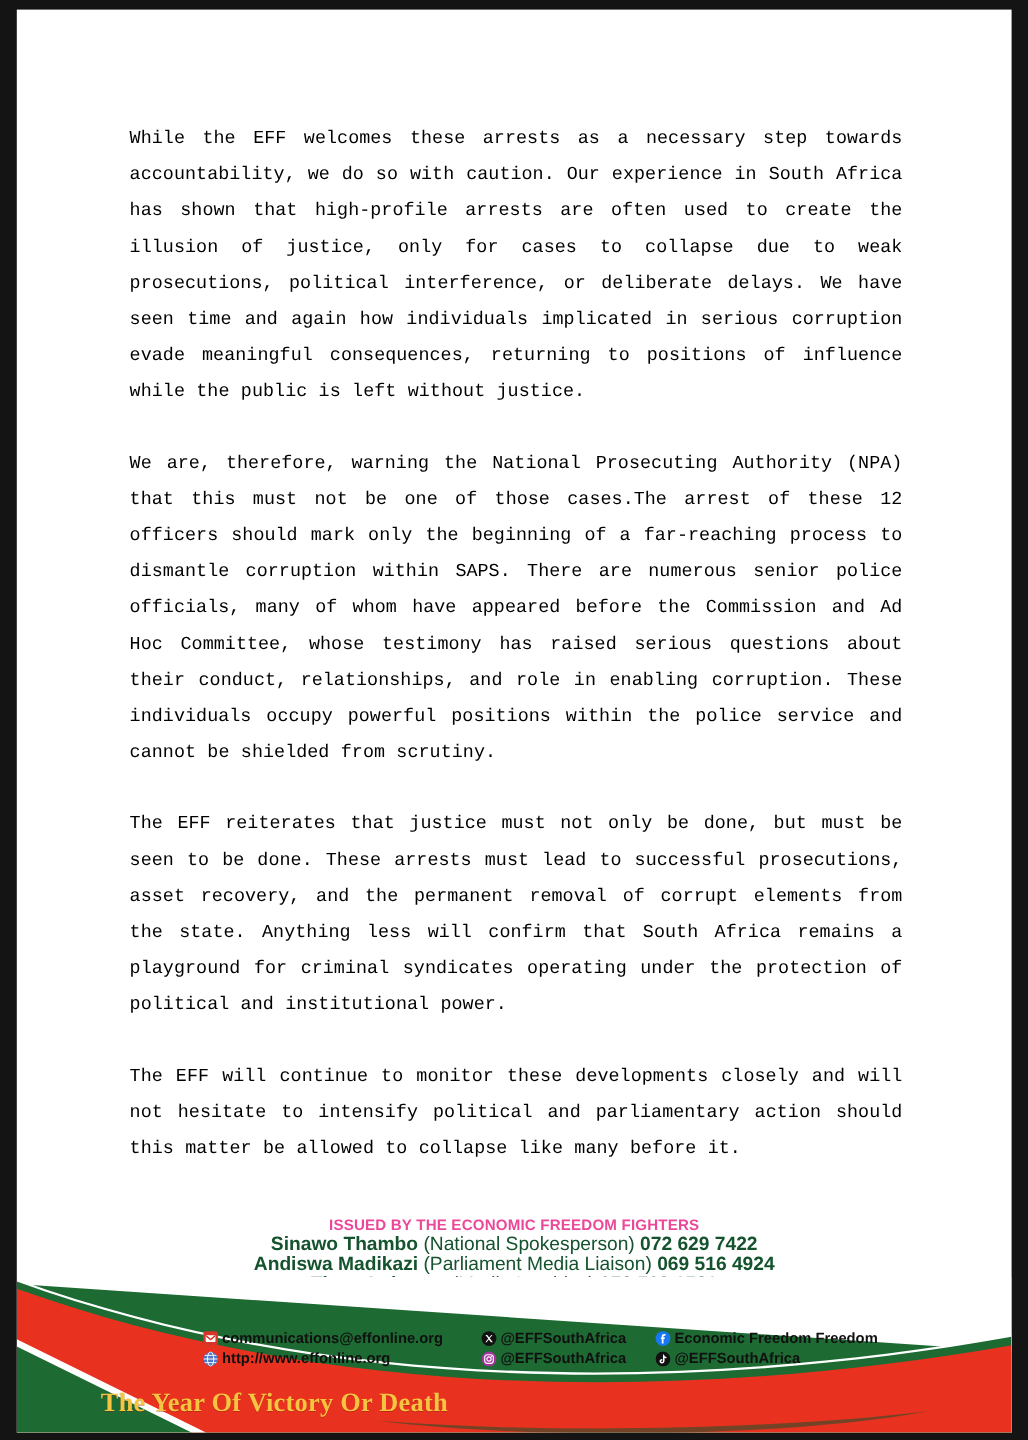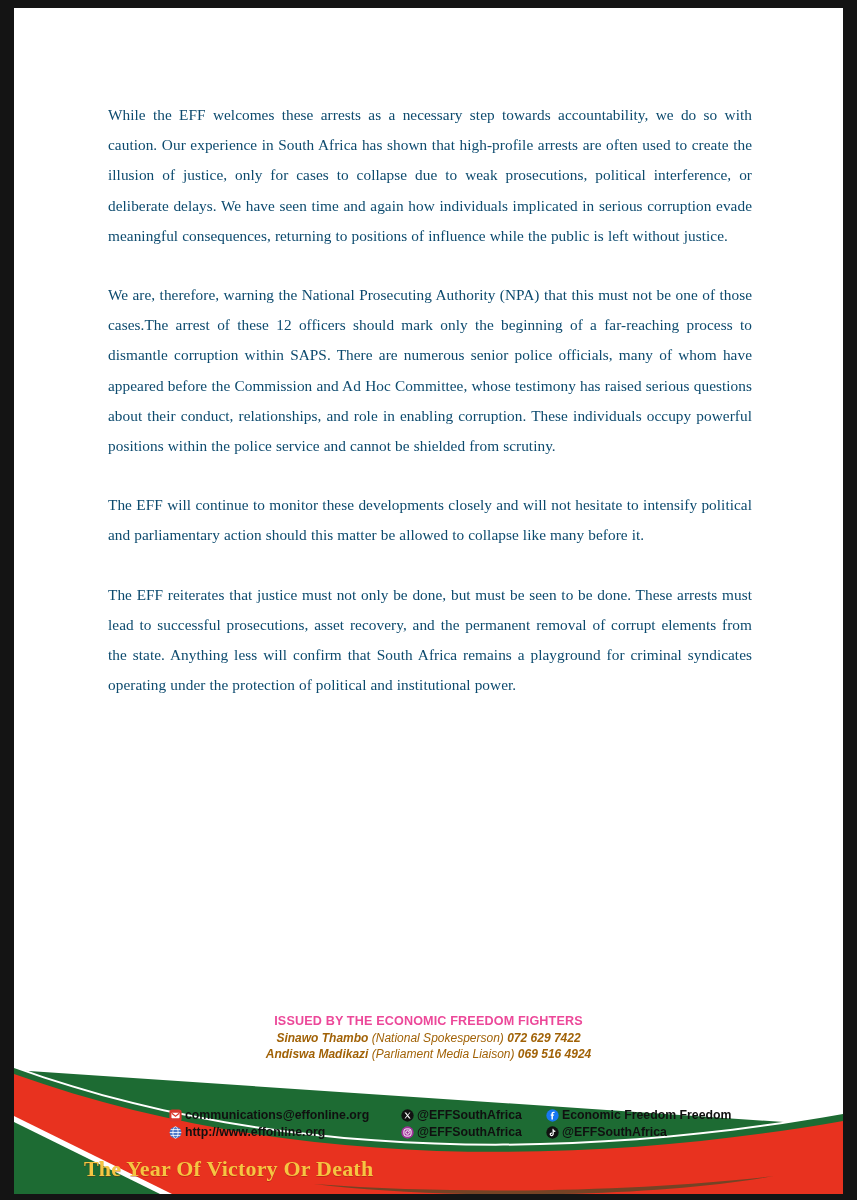--- a/index.html
+++ b/index.html
@@ -35,24 +35,24 @@
 
   
   #letter-body {
     position: absolute;
     left: 94px;
     top: 92px;
     width: 644px;
   }
 
   .para {
-    font-family: Liberation Serif, serif;
+    font-family: Liberation Mono, monospace;
     font-size: 15.3px;
     line-height: 30.2px;
-    color: #0c4a6e;
+    color: #000000;
     text-align: justify;
     margin: 0 0 29px 0;
     letter-spacing: 0.05px;
     word-spacing: 0.2px;
   }
   .para:last-child { margin-bottom: 0; }
 
   
   #footer-contact {
     position: absolute;
@@ -66,25 +66,24 @@
     font-family: "Liberation Sans", sans-serif;
     font-weight: bold;
     font-size: 12.6px;
     letter-spacing: 0.15px;
     color: #ec4899;
     margin-bottom: 2px;
   }
 
   .contact-line {
     font-family: "Liberation Sans", sans-serif;
-    font-size: 12px;
-    color: #a16207;
+    font-size: 16px;
+    color: #14532d;
     line-height: 16.4px;
     white-space: nowrap;
-    font-style: italic;
   }
   .contact-line .nm { font-weight: bold; }
   .contact-line .role { font-weight: normal; }
   .contact-line .tel { font-weight: bold; }
 
   
   #social-row {
     position: absolute;
     top: 1100px;
     left: 155px;
@@ -146,22 +145,22 @@
 </style>
 </head>
 <body>
 
 <div id="page">
   <div id="sheet">
 
     <div id="letter-body">
       <p class="para">While the EFF welcomes these arrests as a necessary step towards accountability, we do so with caution. Our experience in South Africa has shown that high-profile arrests are often used to create the illusion of justice, only for cases to collapse due to weak prosecutions, political interference, or deliberate delays. We have seen time and again how individuals implicated in serious corruption evade meaningful consequences, returning to positions of influence while the public is left without justice.</p>
       <p class="para">We are, therefore, warning the National Prosecuting Authority (NPA) that this must not be one of those cases.The arrest of these 12 officers should mark only the beginning of a far-reaching process to dismantle corruption within SAPS. There are numerous senior police officials, many of whom have appeared before the Commission and Ad Hoc Committee, whose testimony has raised serious questions about their conduct, relationships, and role in enabling corruption. These individuals occupy powerful positions within the police service and cannot be shielded from scrutiny.</p>
+      <p class="para">The EFF reiterates that justice must not only be done, but must be seen to be done. These arrests must lead to successful prosecutions, asset recovery, and the permanent removal of corrupt elements from the state. Anything less will confirm that South Africa remains a playground for criminal syndicates operating under the protection of political and institutional power.</p>
       <p class="para">The EFF will continue to monitor these developments closely and will not hesitate to intensify political and parliamentary action should this matter be allowed to collapse like many before it.</p>
-      <p class="para">The EFF reiterates that justice must not only be done, but must be seen to be done. These arrests must lead to successful prosecutions, asset recovery, and the permanent removal of corrupt elements from the state. Anything less will confirm that South Africa remains a playground for criminal syndicates operating under the protection of political and institutional power.</p>
     </div>
 
     <div id="footer-contact">
       <div id="issued-by">ISSUED BY THE ECONOMIC FREEDOM FIGHTERS</div>
 
       <div class="contact-line">
         <span class="nm">Sinawo Thambo</span>
         <span class="role">(National Spokesperson)</span>
         <span class="tel">072 629 7422</span>
       </div>

